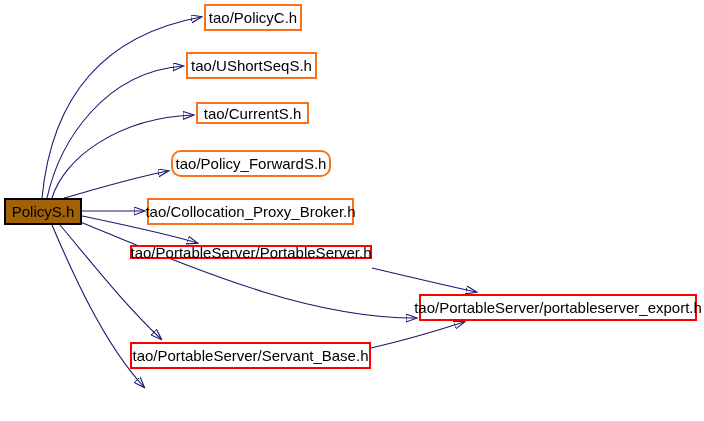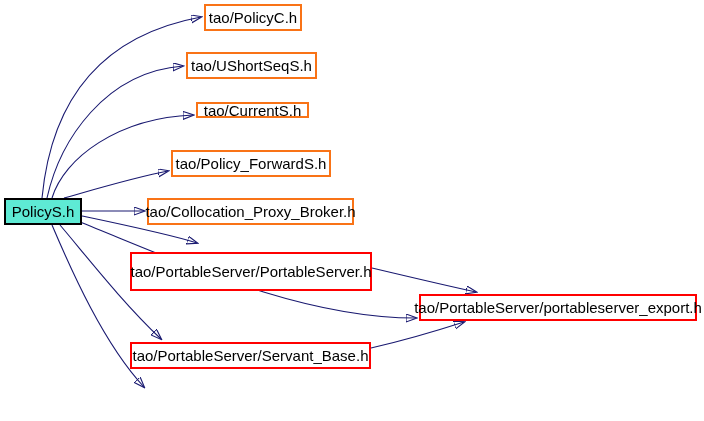--- a/index.html
+++ b/index.html
@@ -34,21 +34,21 @@
     align-items: center;
     justify-content: center;
     background: #ffffff;
     border: 2px solid #f97316;
     color: #000000;
     font-size: 15px;
     white-space: nowrap;
     cursor: pointer;
   }
   .node--main {
-    background: #5eead4;
+    background: #a16207;
     border-color: #000000;
     cursor: default;
   }
   .node--red {
     border-color: #ff0000;
   }
 </style>
 </head>
 <body>
 
@@ -72,26 +72,26 @@
     <path d="M 372,268 C 410,277 448,286 476,292" marker-end="url(#arrow)"></path>
     <path d="M 371,348 C 402,341 436,331 464,322" marker-end="url(#arrow)"></path>
   </svg>
 
   <div class="node node--main" style="left:4px; top:198px; width:78px; height:27px;">PolicyS.h</div>
 
   <div class="node" style="left:204px; top:4px; width:98px; height:27px;">tao/PolicyC.h</div>
 
   <div class="node" style="left:186px; top:52px; width:131px; height:27px;text-align:center;">tao/UShortSeqS.h</div>
 
-  <div class="node" style="left:196px; top:102px; width:113px; height:16px;">tao/CurrentS.h</div>
+  <div class="node" style="left:196px; top:102px; width:113px; height:22px;">tao/CurrentS.h</div>
 
-  <div class="node" style="left:171px; top:150px; width:160px; height:27px;">tao/Policy_ForwardS.h</div>
+  <div class="node" style="left:171px; top:150px; width:160px; height:27px;border-radius:10px;">tao/Policy_ForwardS.h</div>
 
   <div class="node" style="left:147px; top:198px; width:207px; height:27px;text-align:right;">tao/Collocation_Proxy_Broker.h</div>
 
-  <div class="node node--red" style="left:130px; top:252px; width:242px; height:39px;">tao/PortableServer/PortableServer.h</div>
+  <div class="node node--red" style="left:130px; top:245px; width:242px; height:14px;">tao/PortableServer/PortableServer.h</div>
 
   <div class="node node--red" style="left:130px; top:342px; width:241px; height:27px;">tao/PortableServer/Servant_Base.h</div>
 
   <div class="node node--red" style="left:419px; top:294px; width:278px; height:27px;">tao/PortableServer/portableserver_export.h</div>
 
 
 </div>
 
 </body></html>

